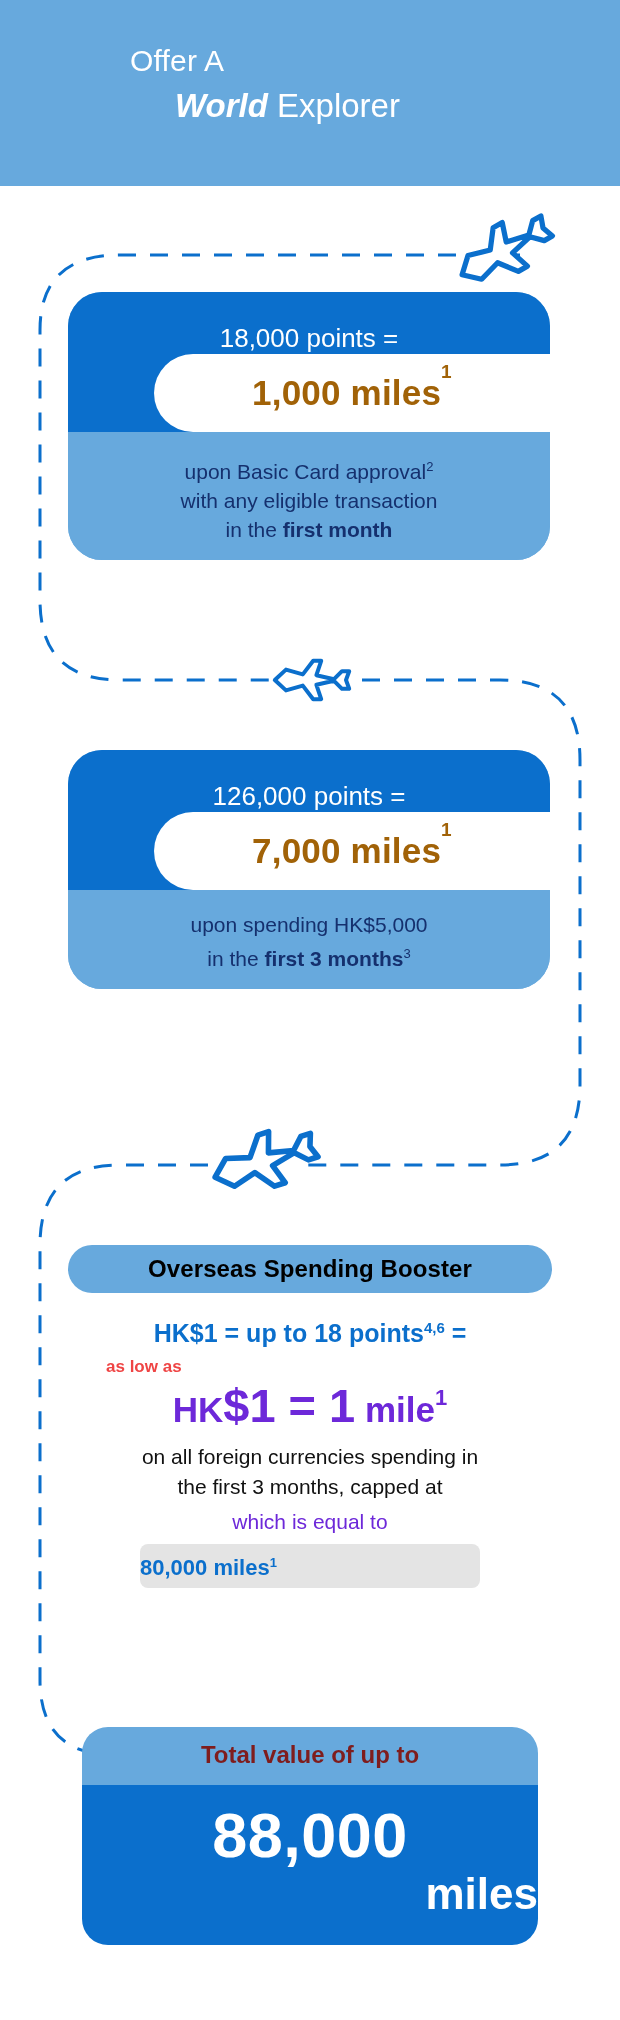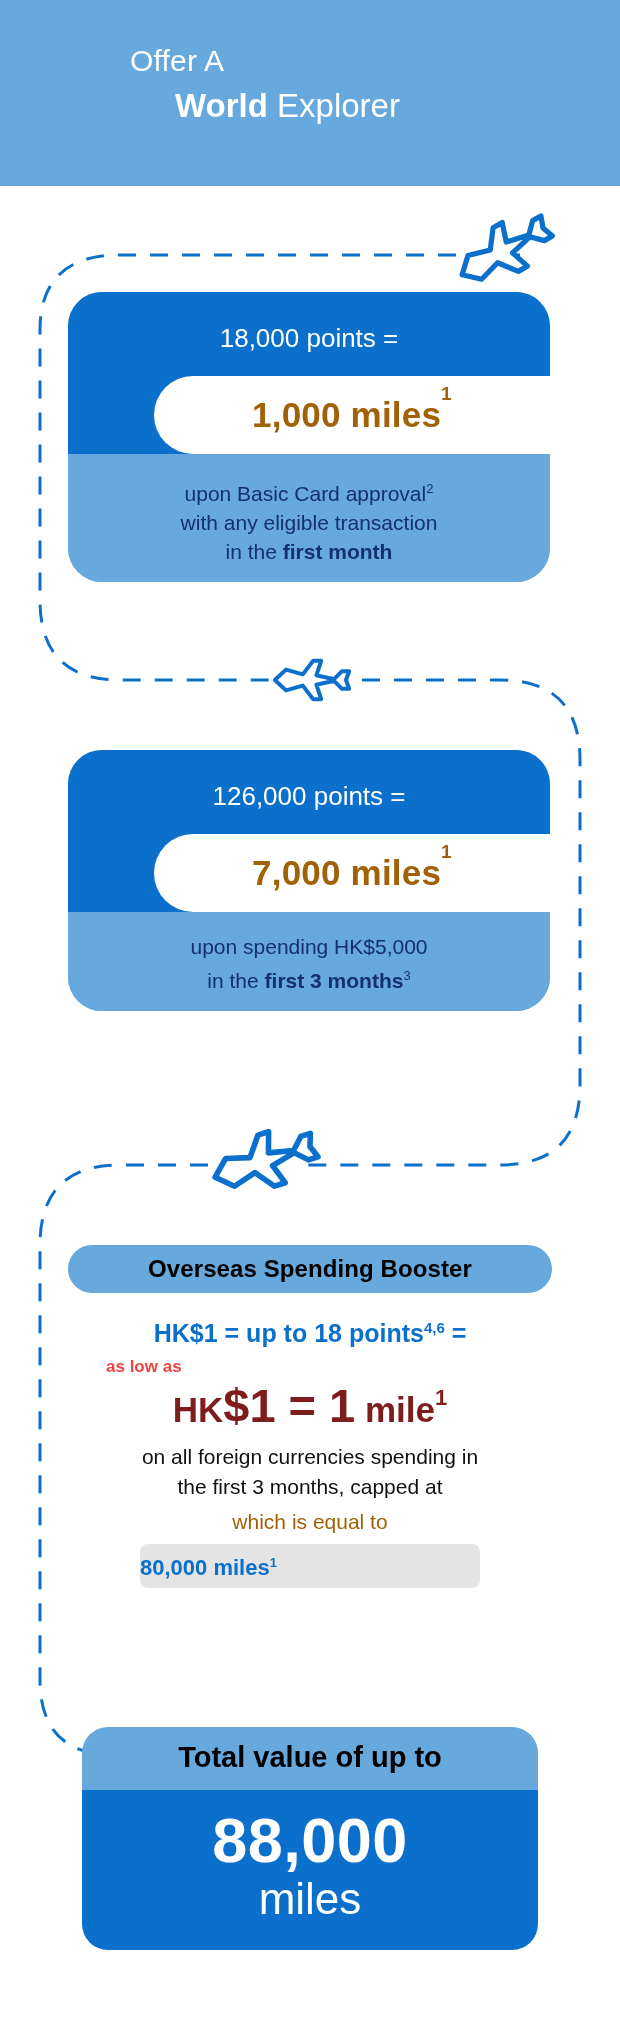--- a/index.html
+++ b/index.html
@@ -34,21 +34,21 @@
     letter-spacing:.2px;
   }
   .header .line2{
     color:#ffffff;
     font-size:33px;
     line-height:44px;
     font-weight:400;
     margin-top:4px;
     padding-left:45px;
   }
-  .header .line2 b{font-weight:700;}
+  .header .line2 b{font-weight:700;font-style:italic;}
 
   
   .pathlayer{
     position:absolute;
     left:0; top:0;
     width:620px; height:2020px;
     pointer-events:none;
   }
 
   
@@ -62,21 +62,20 @@
     background:#0b6fcc;
     position:relative;
     padding-top:30px;
   }
   .card .pointsline{
     color:#ffffff;
     font-size:26px;
     line-height:32px;
     font-weight:400;
     text-align:center;
-    padding-bottom:22px;
   }
   .pillwrap{
     position:relative;
     height:78px;
   }
   .pill{
     position:absolute;
     left:86px; right:0; top:0; bottom:0;
     background:#ffffff;
     border-top-left-radius:44px;
@@ -144,21 +143,21 @@
     position:absolute;
     left:38px; top:-4px;
     color:#ef4444;
     font-size:17px;
     font-weight:700;
     line-height:26px;
   }
   .bigline{
     position:absolute;
     left:0; right:0; top:12px;
-    color:#7f1d1d;
+    color:#6d28d9;
     font-weight:700;
     font-size:47px;
     line-height:56px;
     white-space:nowrap;
   }
   .bigline .hk{font-size:35px;}
   .bigline .mile{font-size:35px;}
   .bigline sup{font-size:22px;}
   .boosternote{
     text-align:center;
@@ -176,57 +175,58 @@
     font-size:22px;
     line-height:34px;
     padding:2px 0;
     margin:6px auto 0 auto;
   }
   .hl sup{font-size:13px;}
   .hl.w1{width:355px;}
   .hl.w2{width:340px;}
   .midnote{
     text-align:center;
-    color:#a16207;
+    color:#6d28d9;
     font-size:21px;
     line-height:32px;
     margin-top:4px;
   }
 
   
   .total{
     position:absolute;
     left:82px; top:1727px; width:456px;
     border-radius:26px;
     overflow:hidden;
   }
   .total .thead{
     background:#67a9dd;
-    color:#000000;
-    text-align:center;
-    font-size:29px;
+    color:#7f1d1d;
+    text-align:center;
+    font-size:24px;
     font-weight:700;
     padding:14px 0 16px 0;
   }
   .total .tbody{
     background:#0b6fcc;
     color:#ffffff;
     text-align:center;
     padding:16px 0 26px 0;
   }
   .total .bignum{
     font-size:63px;
     line-height:68px;
     font-weight:700;
     letter-spacing:.5px;
   }
   .total .bigunit{
     font-size:44px;
     line-height:50px;
-    font-weight:400;
+    font-weight:700;
+    text-align:right;
   }
 </style>
 </head>
 <body>
 
 <div class="page">
 
   <div class="header">
     <div class="line1">Offer A</div>
     <div class="line2"><b>World</b><span> Explorer</span></div>

